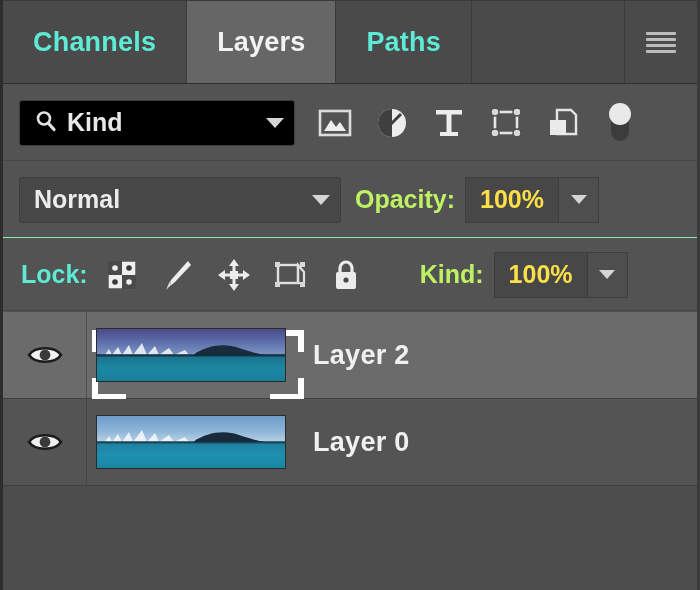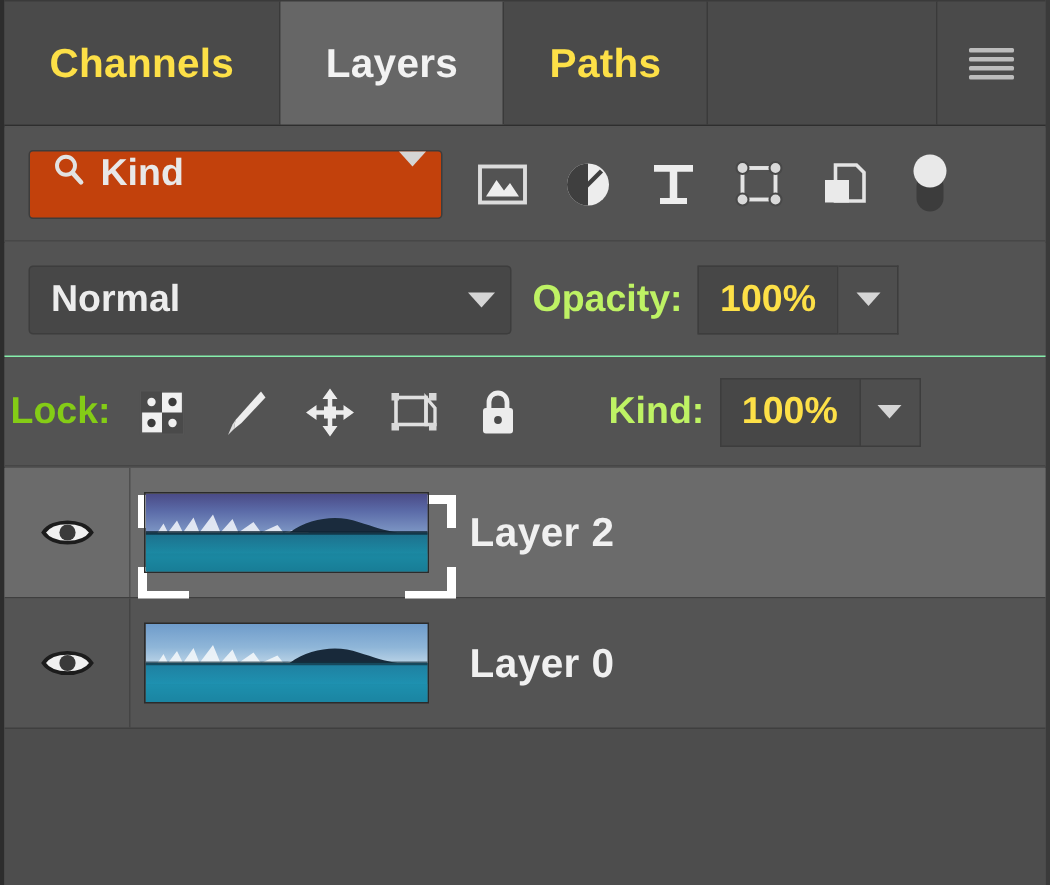--- a/index.html
+++ b/index.html
@@ -23,21 +23,21 @@
     width: 100%; height: 84px;
     background: #3a3a3a;
     display: flex; align-items: flex-end;
     border-bottom: 1px solid #2e2e2e;
   }
   .tab {
     height: 82px;
     padding: 0 30px;
     display: flex; align-items: center;
     font-size: 27px; font-weight: bold;
-    color: #fde047;
+    color: #5eead4;
     background: #4a4a4a;
     border-right: 1px solid #3a3a3a;
     letter-spacing: .2px;
   }
   .tab.active { background: #666666; color: #f2f2f2; }
   .tabfill { flex: 1; height: 82px; background: #4a4a4a; border-right:1px solid #3a3a3a;}
   .menu-btn {
     width: 72px; height: 82px;
     background: #4a4a4a;
     display: flex; align-items: center; justify-content: center;
@@ -49,24 +49,24 @@
   .filterrow {
     position: absolute; left: 0; top: 85px;
     width: 100%; height: 76px;
     background: #535353;
     display: flex; align-items: center;
     border-bottom: 1px solid #474747;
   }
   .kindbox {
     margin-left: 16px;
     width: 276px; height: 46px;
-    background: #c2410c;
+    background: #000000;
     border: 1px solid #3d3d3d;
     border-radius: 3px;
-    display: flex; 
+    display: flex; align-items: center;
     padding: 0 10px 0 14px;
   }
   .kind-label { flex:1; color:#e8e8e8; font-size:25px; font-weight:bold; margin-left:9px;}
   .chev { width:0;height:0;border-left:9px solid transparent;border-right:9px solid transparent;border-top:10px solid #d5d5d5;}
   .chev.sm { border-left-width:8px;border-right-width:8px;border-top-width:9px; }
   .ficons { display:flex; align-items:center; gap:21px; margin-left:22px; }
   .fic { width:36px; height:40px; display:flex; align-items:center; justify-content:center; }
 
   
   .blendrow {
@@ -98,21 +98,21 @@
   }
 
   
   .lockrow {
     position: absolute; left: 0; top: 239px;
     width: 100%; height: 72px;
     background: #535353;
     display:flex; align-items:center;
     border-bottom: 1px solid #464646;
   }
-  .lock-text { color:#84cc16; font-size:25px; font-weight:bold; margin-left:4px; }
+  .lock-text { color:#5eead4; font-size:25px; font-weight:bold; margin-left:18px; }
   .lockicons { display:flex; align-items:center; gap:20px; margin-left:16px; }
   .lic { width:36px;height:38px;display:flex;align-items:center;justify-content:center;}
 
   
   .layerlist { position:absolute; left:0; top:312px; width:100%; bottom:0; background:#4d4d4d; }
   .layerrow {
     position: relative;
     height: 87px;
     display:flex; align-items:center;
     background:#545454;

